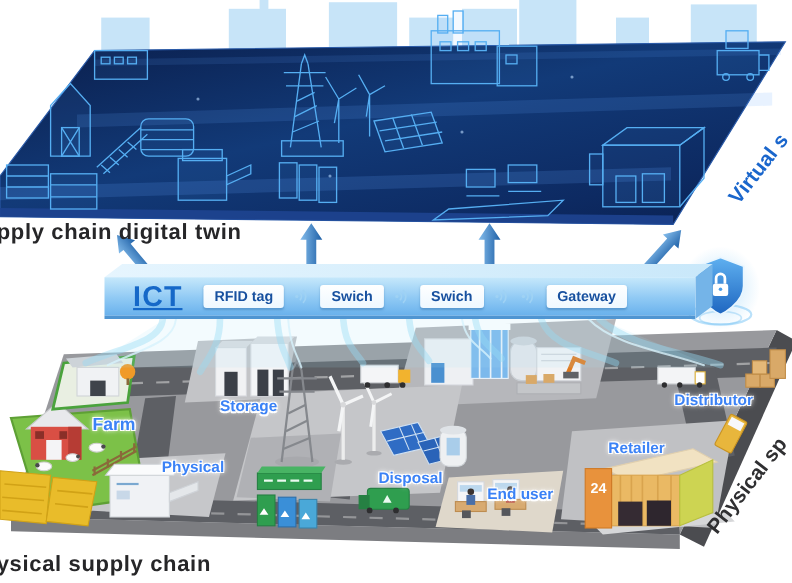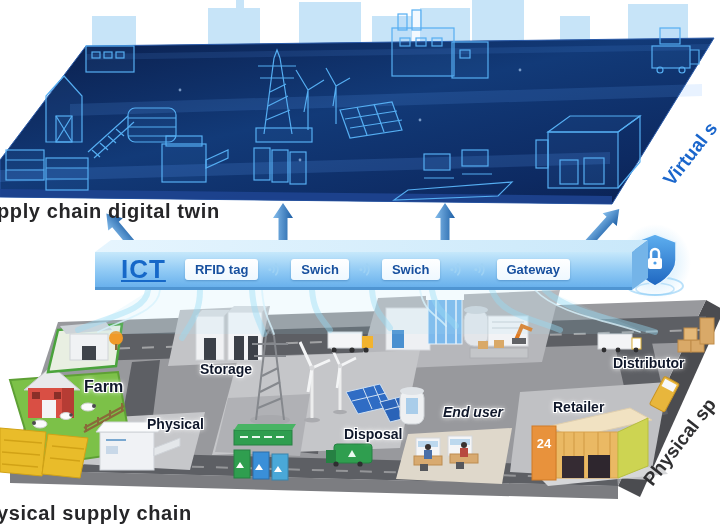--- a/index.html
+++ b/index.html
@@ -1,21 +1,21 @@
 <!DOCTYPE html>
 <html><head>
 <meta charset="utf-8">
 <style>
   html,body{margin:0;padding:0;background:#fff;}
   #canvas{position:relative;width:720px;height:530px;overflow:hidden;
           font-family:"Liberation Sans",sans-serif;background:#fff;}
   #scene{position:absolute;left:0;top:0;z-index:1;}
   .overlay{position:absolute;z-index:3;white-space:nowrap;}
   .big-title{font-size:20px;font-weight:bold;color:#262628;letter-spacing:.6px;}
-  .plabel{font-size:14px;font-weight:bold;color:#0f172a;
+  .plabel{font-size:14px;font-weight:bold;color:#3b82f6;
     text-shadow:-1px -1px 0 #fff,1px -1px 0 #fff,-1px 1px 0 #fff,1px 1px 0 #fff,0 0 4px #fff,0 0 6px #fff;text-align:center;}
   .edge-label{font-size:19px;font-weight:bold;transform:rotate(-52deg);transform-origin:center;text-align:center;}
   #virtual-edge-label{color:#1a66cc;}
   #physical-edge-label{color:#2f2f31;}
   
   #ict-bar{position:absolute;left:95px;top:240px;width:553px;height:50px;z-index:3;}
   #ict-top{position:absolute;left:0;top:0;width:553px;height:12px;
     background:linear-gradient(90deg,#e6f5fe,#c9e8fa);
     clip-path:polygon(16px 0,553px 0,537px 12px,0 12px);}
   #ict-end{position:absolute;left:537px;top:0;width:16px;height:50px;background:#74b4e8;
@@ -403,21 +403,21 @@
 <div class="overlay big-title" style="left:-3px;top:200px;">pply chain digital twin</div>
 <div class="overlay big-title" style="left:-3px;top:502px;">ysical supply chain</div>
 
 <div class="overlay edge-label" id="virtual-edge-label" style="left:633px;top:143px;width:115px;">Virtual s</div>
 <div class="overlay edge-label" id="physical-edge-label" style="left:620px;top:431px;width:120px;">Physical sp</div>
 
 <div class="overlay plabel" style="left:84px;top:378px;font-size:16px;">Farm</div>
 <div class="overlay plabel" style="left:200px;top:361px;">Storage</div>
 <div class="overlay plabel" style="left:147px;top:416px;">Physical</div>
 <div class="overlay plabel" style="left:344px;top:426px;">Disposal</div>
-<div class="overlay plabel" style="left:443px;top:404px;font-style:italic;">End user</div>
+<div class="overlay plabel" style="left:443px;top:441px;">End user</div>
 <div class="overlay plabel" style="left:553px;top:399px;">Retailer</div>
 <div class="overlay plabel" style="left:613px;top:355px;">Distributor</div>
 
 <div id="ict-bar">
   <div id="ict-top"></div>
   <div id="ict-end"></div>
   <div id="ict-front">
     <span class="ict-label">ICT</span>
     <span class="chip">RFID tag</span>
     <svg class="wifi" viewBox="0 0 16 16">

